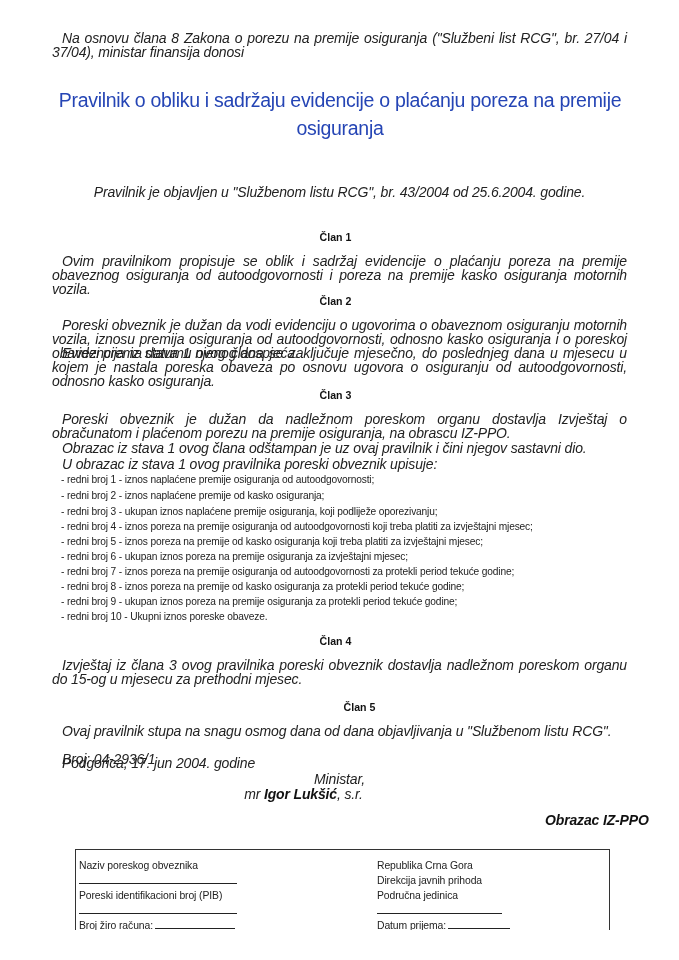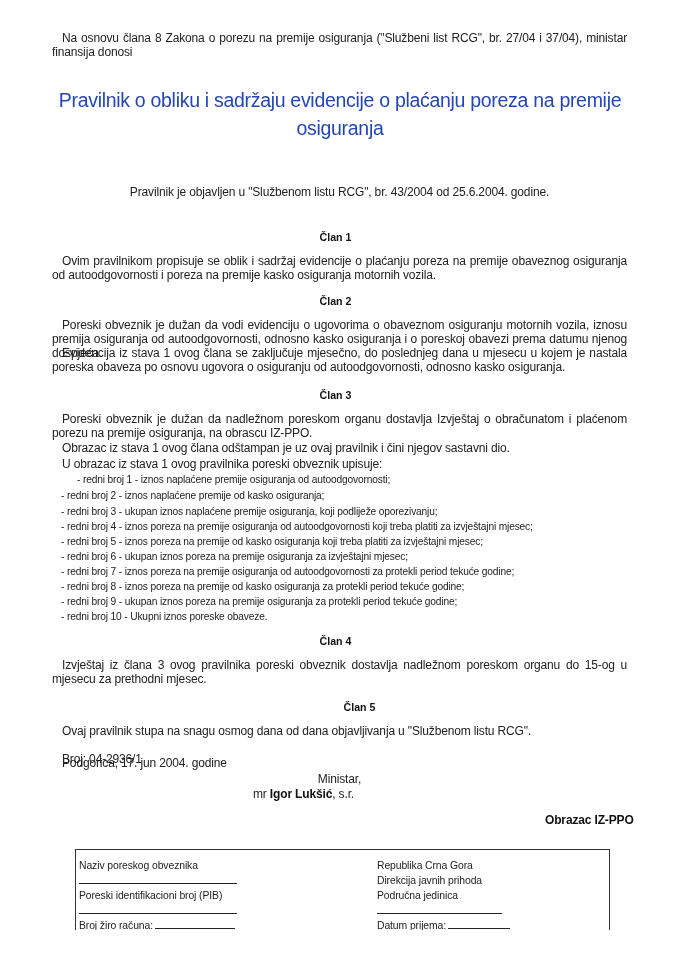--- a/index.html
+++ b/index.html
@@ -2,21 +2,21 @@
 <html><head>
   <meta charset="utf-8">
   <style>
     html, body { margin: 0; padding: 0; background: #ffffff; }
     body {
       width: 679px; height: 960px; position: relative; overflow: hidden;
       font-family: "Liberation Sans", sans-serif;
       color: #222222;
     }
     .page { position: absolute; left: 0; top: 0; width: 679px; height: 960px; }
-    .p { position: absolute; font-size: 12px; line-height: 14px; color: #222; letter-spacing: -0.15px; }
+    .p { position: absolute; font-size: 14px; line-height: 14px; color: #222; letter-spacing: -0.15px; font-style: italic; }
     .just { text-align: justify; text-align-last: left; }
     .title {
       position: absolute; left: 40px; width: 600px; top: 86px;
       text-align: center; color: #2545b5; font-size: 19.5px; line-height: 28px;
       letter-spacing: -0.3px;
     }
     .center { text-align: center; }
     .heading { position: absolute; left: 0; width: 671px; text-align: center; font-weight: bold; font-size: 10.6px; line-height: 14px; color: #111; }
     .list-item { position: absolute; left: 61px; font-size: 10.2px; line-height: 14px; color: #222; letter-spacing: -0.15px; white-space: nowrap; }
     .form-box {
@@ -47,21 +47,21 @@
 
   <div class="heading" style="top:294px;">Član 2</div>
   <div class="p just" style="left:52px; top:318px; width:575px; text-indent:10px;">Poreski obveznik je dužan da vodi evidenciju o ugovorima o obaveznom osiguranju motornih vozila, iznosu premija osiguranja od autoodgovornosti, odnosno kasko osiguranja i o poreskoj obavezi prema datumu njenog dospjeća.</div>
   <div class="p just" style="left:52px; top:346px; width:575px; text-indent:10px;">Evidencija iz stava 1 ovog člana se zaključuje mjesečno, do poslednjeg dana u mjesecu u kojem je nastala poreska obaveza po osnovu ugovora o osiguranju od autoodgovornosti, odnosno kasko osiguranja.</div>
 
   <div class="heading" style="top:388px;">Član 3</div>
   <div class="p just" style="left:52px; top:412px; width:575px; text-indent:10px;">Poreski obveznik je dužan da nadležnom poreskom organu dostavlja Izvještaj o obračunatom i plaćenom porezu na premije osiguranja, na obrascu IZ-PPO.</div>
   <div class="p" style="left:62px; top:441px; width:565px; white-space:nowrap;">Obrazac iz stava 1 ovog člana odštampan je uz ovaj pravilnik i čini njegov sastavni dio.</div>
   <div class="p" style="left:62px; top:457px; width:565px; white-space:nowrap;">U obrazac iz stava 1 ovog pravilnika poreski obveznik upisuje:</div>
 
-  <div class="list-item" style="top:473px;margin-left:16px;">- redni broj 1 - iznos naplaćene premije osiguranja od autoodgovornosti;</div>
+  <div class="list-item" style="top:473px;">- redni broj 1 - iznos naplaćene premije osiguranja od autoodgovornosti;</div>
   <div class="list-item" style="top:489px;">- redni broj 2 - iznos naplaćene premije od kasko osiguranja;</div>
   <div class="list-item" style="top:505px;">- redni broj 3 - ukupan iznos naplaćene premije osiguranja, koji podliježe oporezivanju;</div>
   <div class="list-item" style="top:520px;">- redni broj 4 - iznos poreza na premije osiguranja od autoodgovornosti koji treba platiti za izvještajni mjesec;</div>
   <div class="list-item" style="top:535px;">- redni broj 5 - iznos poreza na premije od kasko osiguranja koji treba platiti za izvještajni mjesec;</div>
   <div class="list-item" style="top:550px;">- redni broj 6 - ukupan iznos poreza na premije osiguranja za izvještajni mjesec;</div>
   <div class="list-item" style="top:565px;">- redni broj 7 - iznos poreza na premije osiguranja od autoodgovornosti za protekli period tekuće godine;</div>
   <div class="list-item" style="top:580px;">- redni broj 8 - iznos poreza na premije od kasko osiguranja za protekli period tekuće godine;</div>
   <div class="list-item" style="top:595px;">- redni broj 9 - ukupan iznos poreza na premije osiguranja za protekli period tekuće godine;</div>
   <div class="list-item" style="top:610px;">- redni broj 10 - Ukupni iznos poreske obaveze.</div>
 

